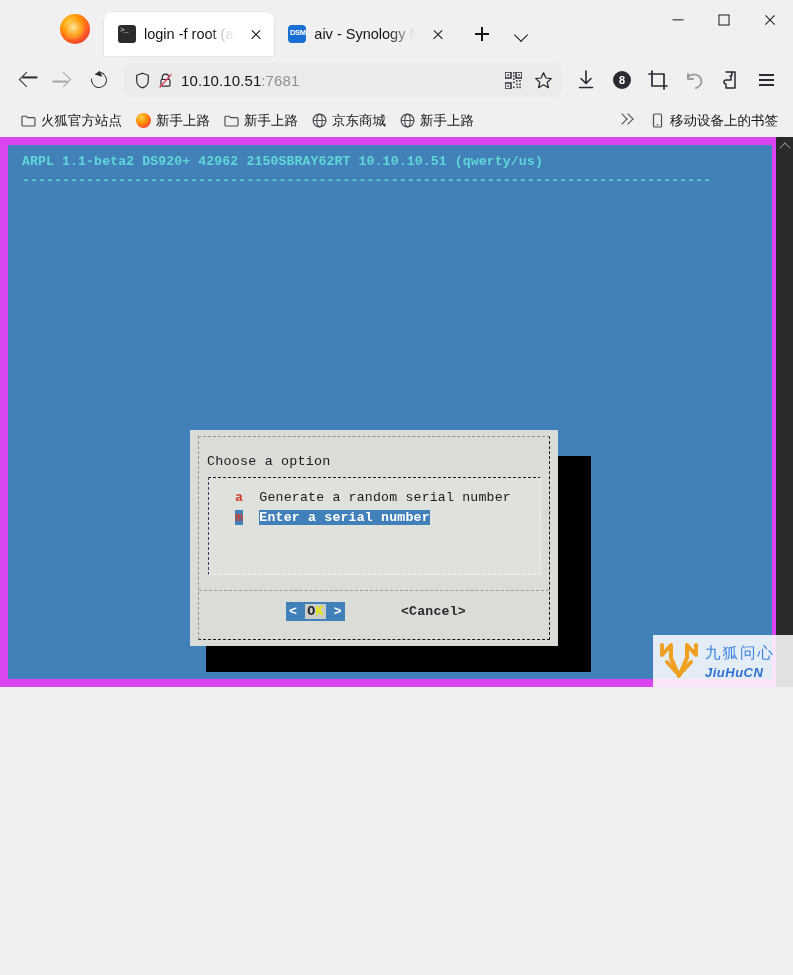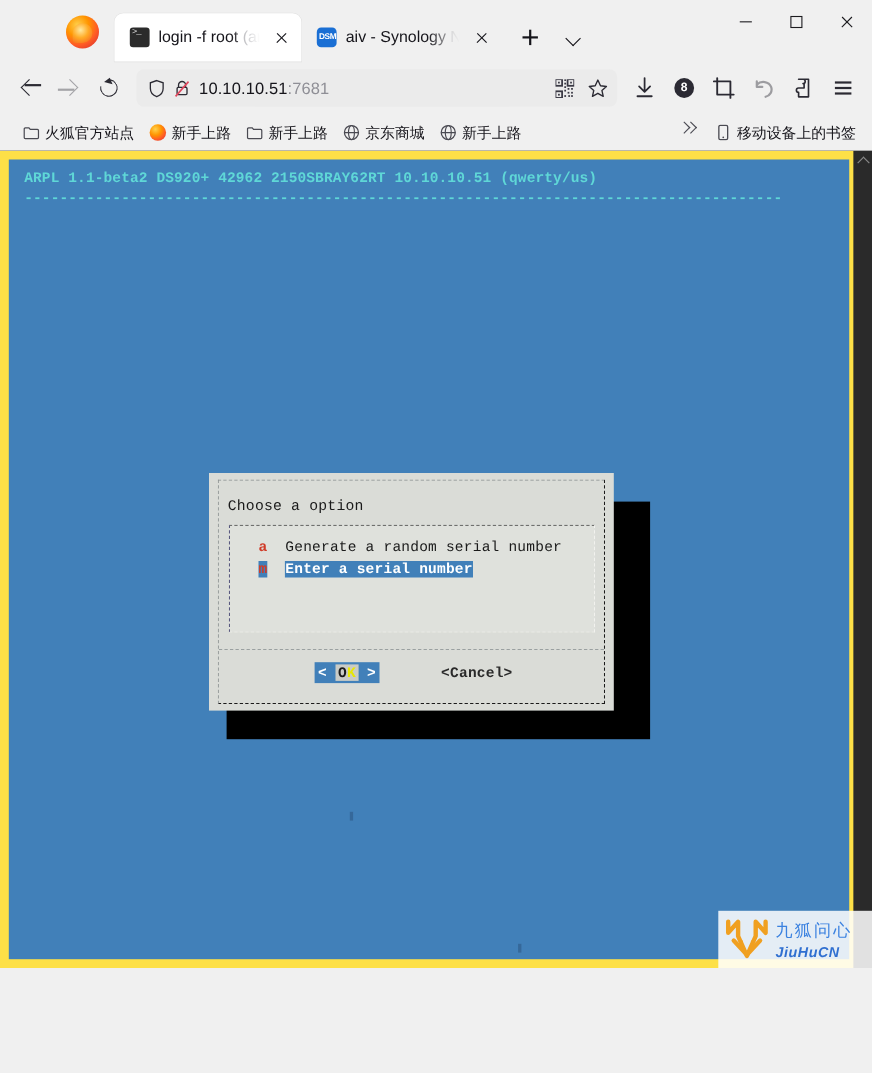--- a/index.html
+++ b/index.html
@@ -4,21 +4,21 @@
 <style>
   * { box-sizing: border-box; margin: 0; padding: 0; }
   html, body {
     width: 793px; height: 975px;
     overflow: hidden;
     background: #f0f0f0;
     font-family: "Liberation Sans", sans-serif;
   }
 
   
-  .browser { width: 793px; height: 880px; display: flex; flex-direction: column; background:#f0f0f0; }
+  .browser { width: 793px; height: 687px; display: flex; flex-direction: column; background:#f0f0f0; }
 
   
   .tabstrip {
     height: 56px; background: #f0f0f0;
     display: flex; align-items: flex-end; position: relative;
     flex: 0 0 56px;
   }
   .ff-logo {
     width: 30px; height: 30px; margin: 0 14px 12px 60px;
     position: relative; flex: 0 0 30px;
@@ -141,34 +141,34 @@
     position:absolute; left:8px; top:8px; width:18px; height:18px; border-radius:50%;
     background:#2b2a33; color:#fff; font-size:11px; font-weight:bold;
     display:flex; align-items:center; justify-content:center; font-family:"Liberation Sans",sans-serif;
   }
   .hamb { position:absolute; left:10px; top:11px; width:15px; height:12px; }
   .hamb i { position:absolute; left:0; width:15px; height:1.6px; background:#2b2a33; display:block; }
   .hamb i:nth-child(1){ top:0; } .hamb i:nth-child(2){ top:5.2px; } .hamb i:nth-child(3){ top:10.4px; }
 
   
   .bookmarks {
-    height:33px; flex:0 0 33px; display:flex; 
+    height:33px; flex:0 0 33px; display:flex; align-items:center;
     padding:0 8px 0 14px; background:#f0f0f0; gap:0px; font-size:13.5px; color:#15141a;
   }
   .bm { display:flex; align-items:center; gap:5px; padding:3px 7px; border-radius:4px; white-space:nowrap; }
   .bm-ico { width:15px; height:15px; flex:0 0 15px; position:relative; }
   .bm-ffico { width:15px; height:15px; border-radius:50%; flex:0 0 15px;
     background: radial-gradient(circle at 35% 30%, #ffd24d 0%, #ff9500 38%, #ff5c25 65%, #e23a2e 88%); }
   .bm-overflow { margin-left:auto; display:flex; align-items:center; padding:0 10px; position:relative; width:34px; height:28px;}
   .dchev { position:absolute; left:9px; top:8px; width:8px; height:8px; border-right:1.6px solid #4a4a52; border-top:1.6px solid #4a4a52; transform:rotate(45deg); }
   .dchev2 { position:absolute; left:15px; top:8px; width:8px; height:8px; border-right:1.6px solid #4a4a52; border-top:1.6px solid #4a4a52; transform:rotate(45deg); }
 
   
   .content { flex:1 1 auto; position:relative; background:#2b2b2b; overflow:hidden; }
-  .term-outer { position:absolute; left:0; top:0; right:17px; bottom:0; background:#fde047; }
+  .term-outer { position:absolute; left:0; top:0; right:17px; bottom:0; background:#d946ef; }
   .term {
     position:absolute; left:8px; top:8px; right:4px; bottom:8px;
     background:#4180b9; overflow:hidden;
     font-family:"Liberation Mono","DejaVu Sans Mono",monospace;
   }
   .term-head {
     position:absolute; left:14px; top:9px; right:4px;
     color:#5fd7d7; font-size:13.2px; font-weight:bold; letter-spacing:.1px; white-space:nowrap;
   }
   .term-rule {

